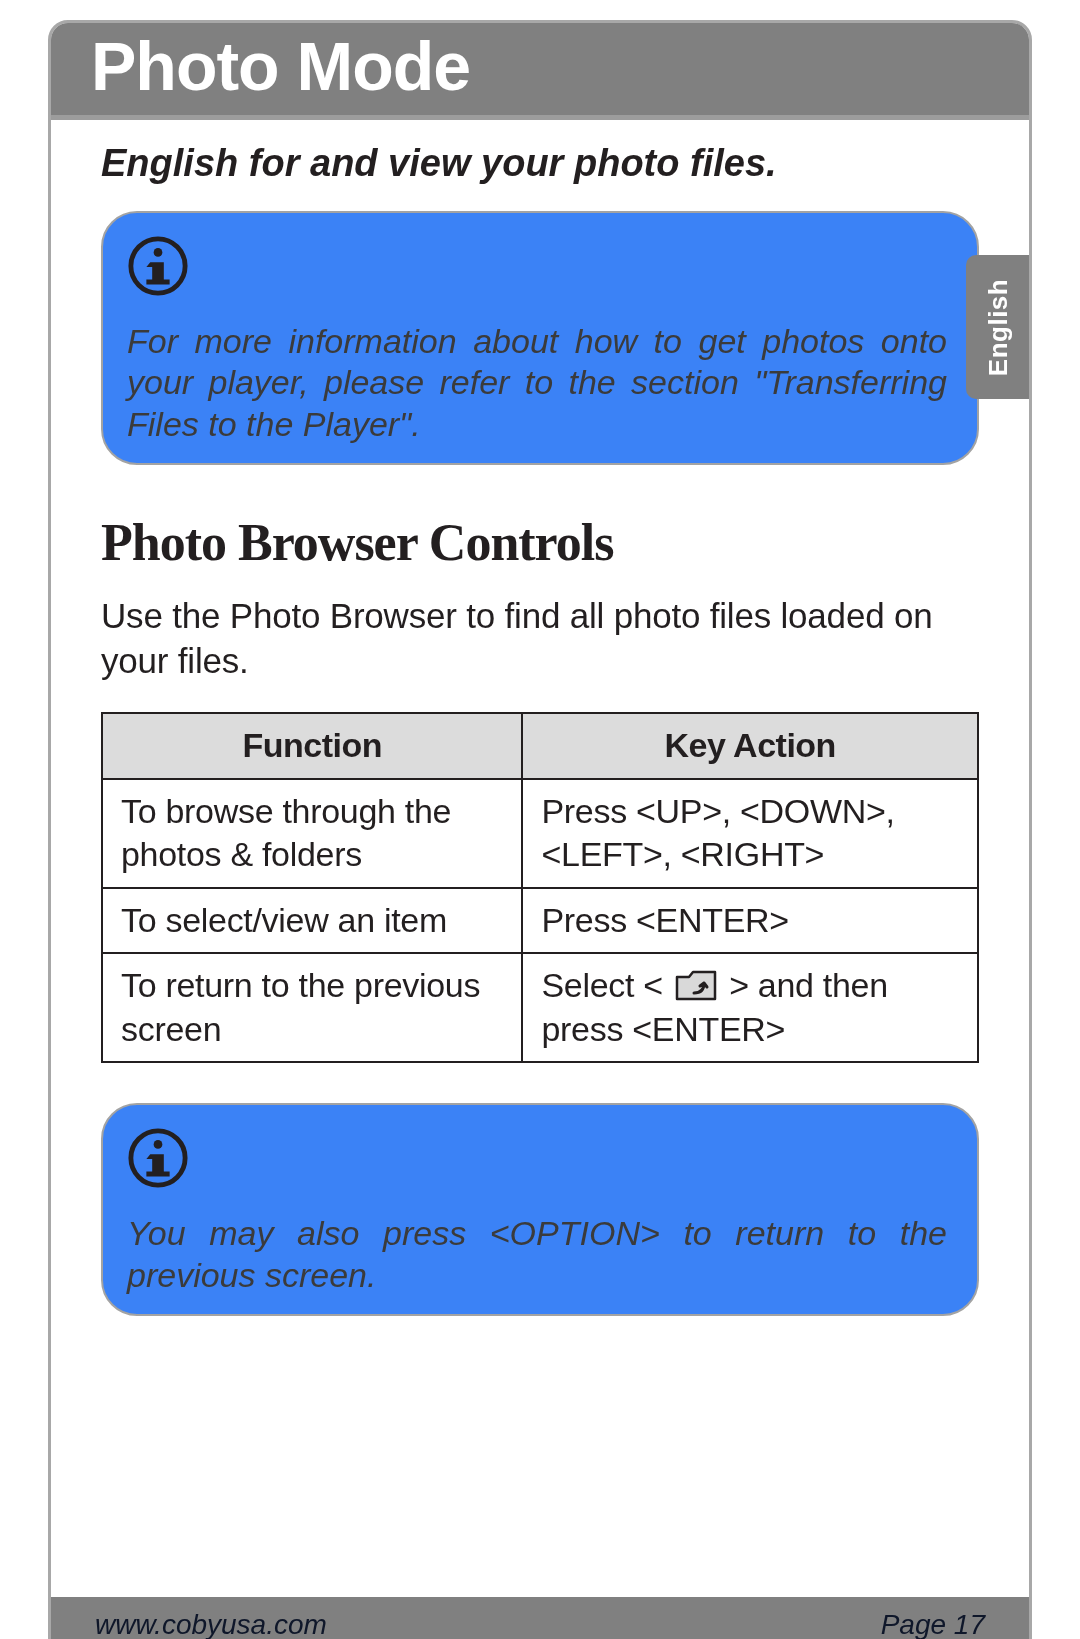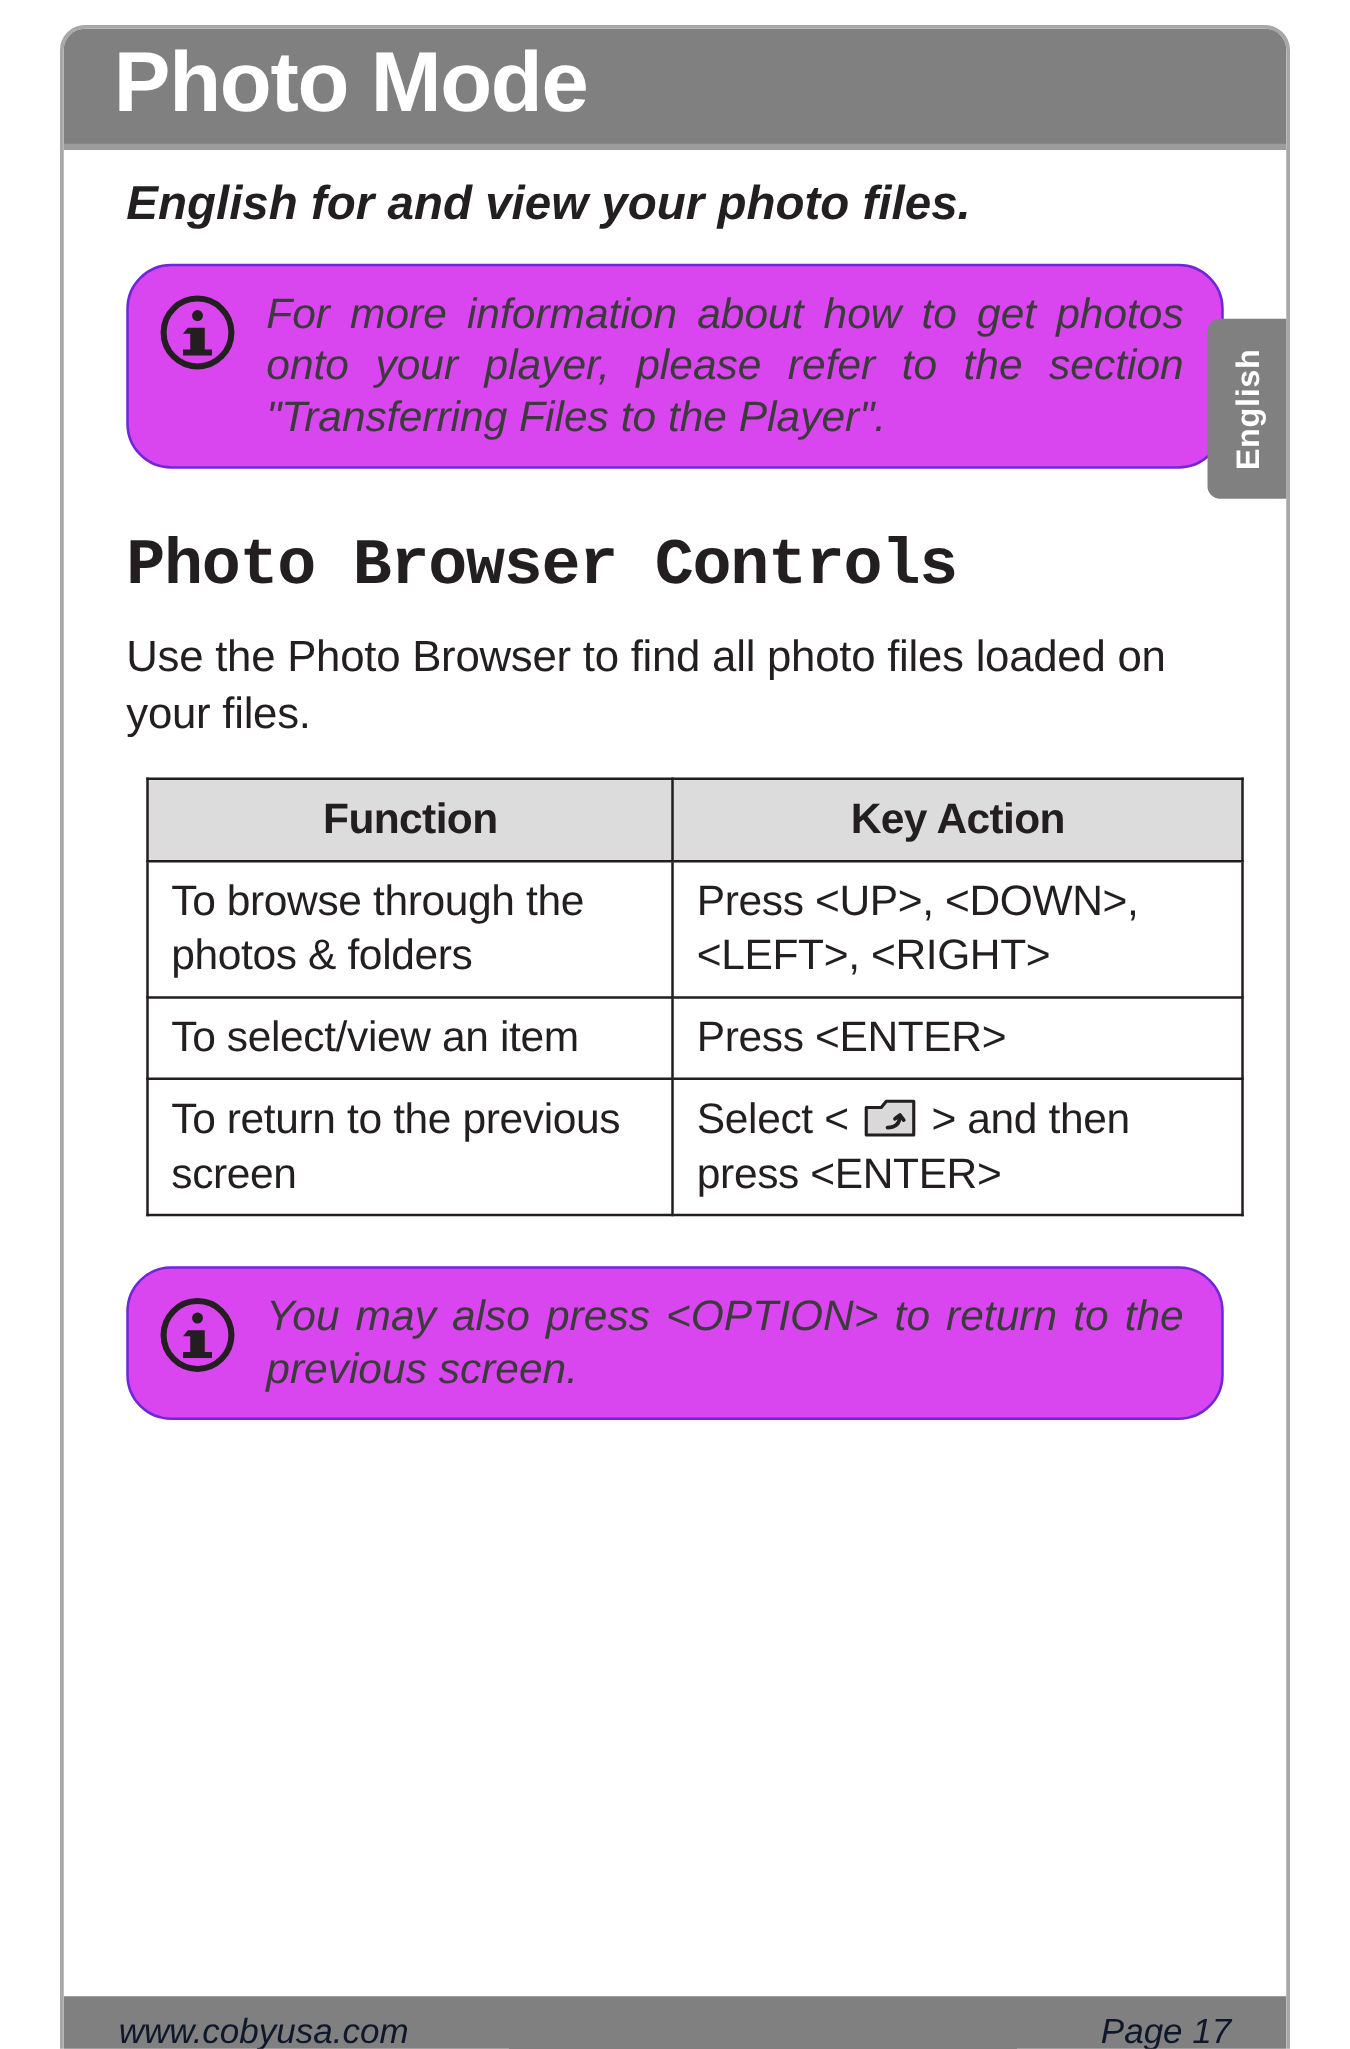--- a/index.html
+++ b/index.html
@@ -38,28 +38,29 @@
   }
   .subtitle {
     font-style: italic;
     font-weight: 700;
     font-size: 38px;
     font-family: Arial, sans-serif;
     letter-spacing: 0px;
     margin-bottom: 26px;
   }
   .info-box {
-    border: 2px solid #6d28d9;
+    border: 2px solid #a3a3a3;
     border-radius: 36px;
-    background: #d946ef;
+    background: #3b82f6;
     padding: 18px 30px 18px 24px;
     display: flex;
     align-items: flex-start;
     gap: 24px;
     margin-bottom: 48px;
+    flex-direction: column;
   }
   .info-box.tight { margin-bottom: 0; }
   .info-icon {
     flex: 0 0 auto;
     width: 62px;
     height: 62px;
     margin-top: 4px;
   }
   .info-text {
     font-style: italic;
@@ -67,33 +68,33 @@
     line-height: 1.22;
     text-align: justify;
     font-family: "Myriad Pro", "Segoe UI", Arial, sans-serif;
     color: #3b3b3b;
   }
   .section-title {
     font-size: 52px;
     font-weight: 700;
     letter-spacing: -1px;
     margin: 8px 0 22px 0;
-    font-family: Liberation Mono, monospace;
+    font-family: Liberation Serif, serif;
   }
   .body-para {
     font-size: 35px;
     line-height: 1.28;
     margin-bottom: 28px;
     font-family: "Myriad Pro", "Segoe UI", Arial, sans-serif;
     letter-spacing: -0.2px;
   }
   table.controls {
     width: 100%;
     border-collapse: collapse;
-    margin: 4px 0 40px 16px;
+    margin: 4px 0 40px 0;
   }
   table.controls th, table.controls td {
     border: 2px solid #231f20;
     padding: 10px 18px;
     font-size: 34px;
     vertical-align: top;
     line-height: 1.28;
   }
   table.controls th {
     background: #dcdcdc;

